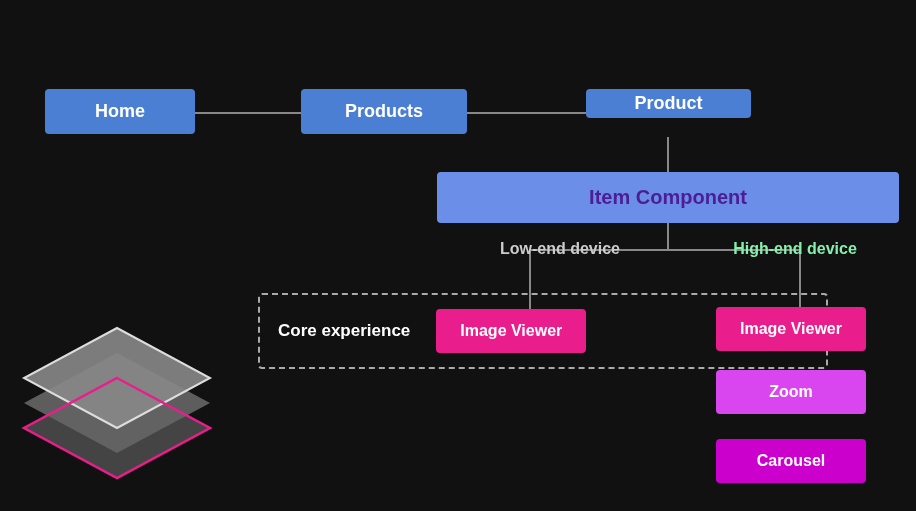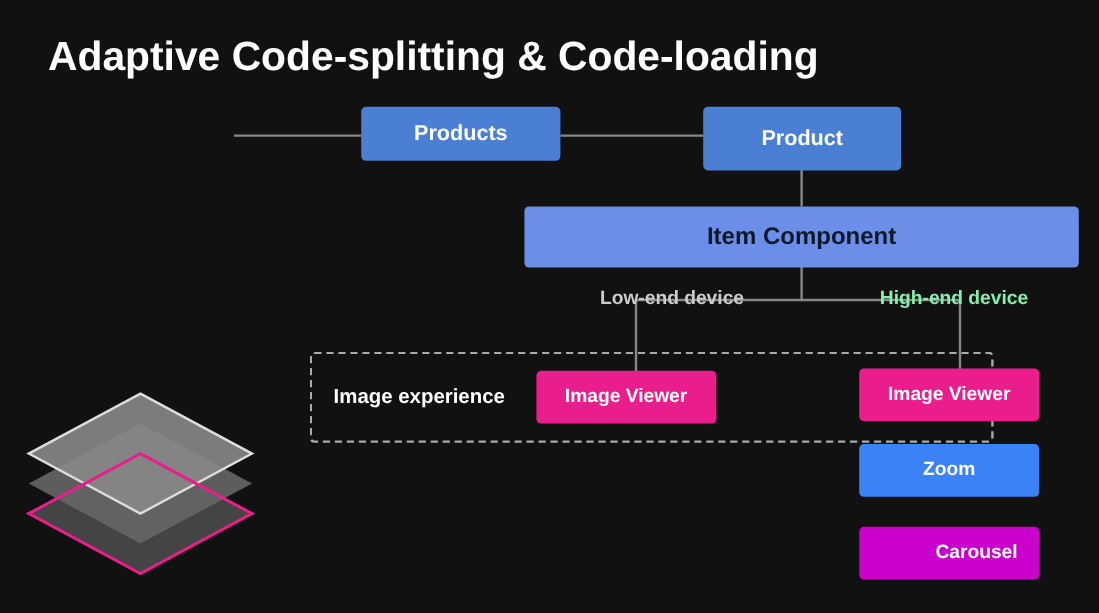--- a/index.html
+++ b/index.html
@@ -20,79 +20,79 @@
       left: 0;
       width: 916px;
       height: 511px;
     }
   </style>
 </head>
 <body>
 
 <div class="layout">
 
-  <div style="position:absolute; top:28px; left:40px;">
-    <span style="font-size:34px; font-weight:700; color:#fff;">Adaptive Code-splitting &amp; Code-loading</span>
-  </div>
 
   <svg style="position:absolute;top:0;left:0;width:916px;height:511px;pointer-events:none;">
 
     <line x1="195" y1="113" x2="301" y2="113" stroke="#888" stroke-width="2"></line>
 
     <line x1="467" y1="113" x2="586" y2="113" stroke="#888" stroke-width="2"></line>
 
     <line x1="668" y1="137" x2="668" y2="172" stroke="#888" stroke-width="2"></line>
 
     <line x1="668" y1="220" x2="668" y2="250" stroke="#888" stroke-width="2"></line>
 
     <line x1="530" y1="250" x2="800" y2="250" stroke="#888" stroke-width="2"></line>
 
     <line x1="530" y1="250" x2="530" y2="310" stroke="#888" stroke-width="2"></line>
 
     <line x1="800" y1="250" x2="800" y2="310" stroke="#888" stroke-width="2"></line>
   </svg>
 
+  <div style="position:absolute; top:89px; left:45px; background:#4a7fd4; color:#fff; font-weight:700; font-size:18px; padding:12px 28px; border-radius:4px; min-width:150px; text-align:center;">
+    <span>Home</span>
+  </div>
 
   <div style="position:absolute; top:89px; left:301px; background:#4a7fd4; color:#fff; font-weight:700; font-size:18px; padding:12px 32px; border-radius:4px; min-width:166px; text-align:center;">
     <span>Products</span>
   </div>
 
-  <div style="position:absolute; top:89px; left:586px; background:#4a7fd4; color:#fff; font-weight:700; font-size:18px; padding:16px 28px; border-radius:4px; min-width:165px; text-align:center;">
+  <div style="position:absolute; top:89px; left:586px; background:#4a7fd4; color:#fff; font-weight:700; font-size:18px; padding:4px 28px; border-radius:4px; min-width:165px; text-align:center;">
     <span>Product</span>
   </div>
 
-  <div style="position:absolute; top:172px; left:437px; background:#6b8fe8; color:#0f172a; font-weight:700; font-size:20px; padding:14px; border-radius:4px; width:462px; text-align:center;">
+  <div style="position:absolute; top:172px; left:437px; background:#6b8fe8; color:#4c1d95; font-weight:700; font-size:20px; padding:14px; border-radius:4px; width:462px; text-align:center;">
     <span>Item Component</span>
   </div>
 
   <div style="position:absolute; top:240px; left:450px; color:#ccc; font-size:16px; font-weight:600; width:170px; text-align:right;">
     <span>Low-end device</span>
   </div>
 
   <div style="position:absolute; top:240px; left:710px; color:#86efac; font-size:16px; font-weight:600; width:170px; text-align:center;">
     <span>High-end device</span>
   </div>
 
   <div style="position:absolute; top:293px; left:258px; border:2px dashed #aaa; border-radius:4px; padding:14px 18px; display:flex; align-items:center; gap:16px; width:570px;">
-    <span style="font-size:17px; font-weight:700; color:#fff; white-space:nowrap; margin-right:10px;">Image experience</span>
+    <span style="font-size:17px; font-weight:700; color:#fff; white-space:nowrap; margin-right:10px;">Core experience</span>
 
     <div style="background:#e91e8c; color:#fff; font-weight:700; font-size:16px; padding:13px 18px; border-radius:4px; text-align:center; min-width:150px;">
       <span>Image Viewer</span>
     </div>
   </div>
 
   <div style="position:absolute; top:307px; left:716px; background:#e91e8c; color:#fff; font-weight:700; font-size:16px; padding:13px 18px; border-radius:4px; text-align:center; min-width:150px;">
     <span>Image Viewer</span>
   </div>
 
-  <div style="position:absolute; top:370px; left:716px; background:#3b82f6; color:#fff; font-weight:700; font-size:16px; padding:13px 18px; border-radius:4px; text-align:center; min-width:150px;">
+  <div style="position:absolute; top:370px; left:716px; background:#d946ef; color:#fff; font-weight:700; font-size:16px; padding:13px 18px; border-radius:4px; text-align:center; min-width:150px;">
     <span>Zoom</span>
   </div>
 
-  <div style="position:absolute; top:439px; left:716px; background:#cc00cc; color:#fff; font-weight:700; font-size:16px; padding:13px 18px; border-radius:4px; text-align:right; min-width:150px;">
+  <div style="position:absolute; top:439px; left:716px; background:#cc00cc; color:#fff; font-weight:700; font-size:16px; padding:13px 18px; border-radius:4px; text-align:center; min-width:150px;">
     <span>Carousel</span>
   </div>
 
   <svg style="position:absolute; bottom:18px; left:10px; width:215px; height:175px;">
 
     <polygon points="107,60 200,110 107,160 14,110" fill="#4a4a4a" opacity="0.9"></polygon>
 
     <polygon points="107,35 200,85 107,135 14,85" fill="#666" opacity="0.9"></polygon>
 
     <polygon points="107,10 200,60 107,110 14,60" fill="#888" opacity="0.9"></polygon>

